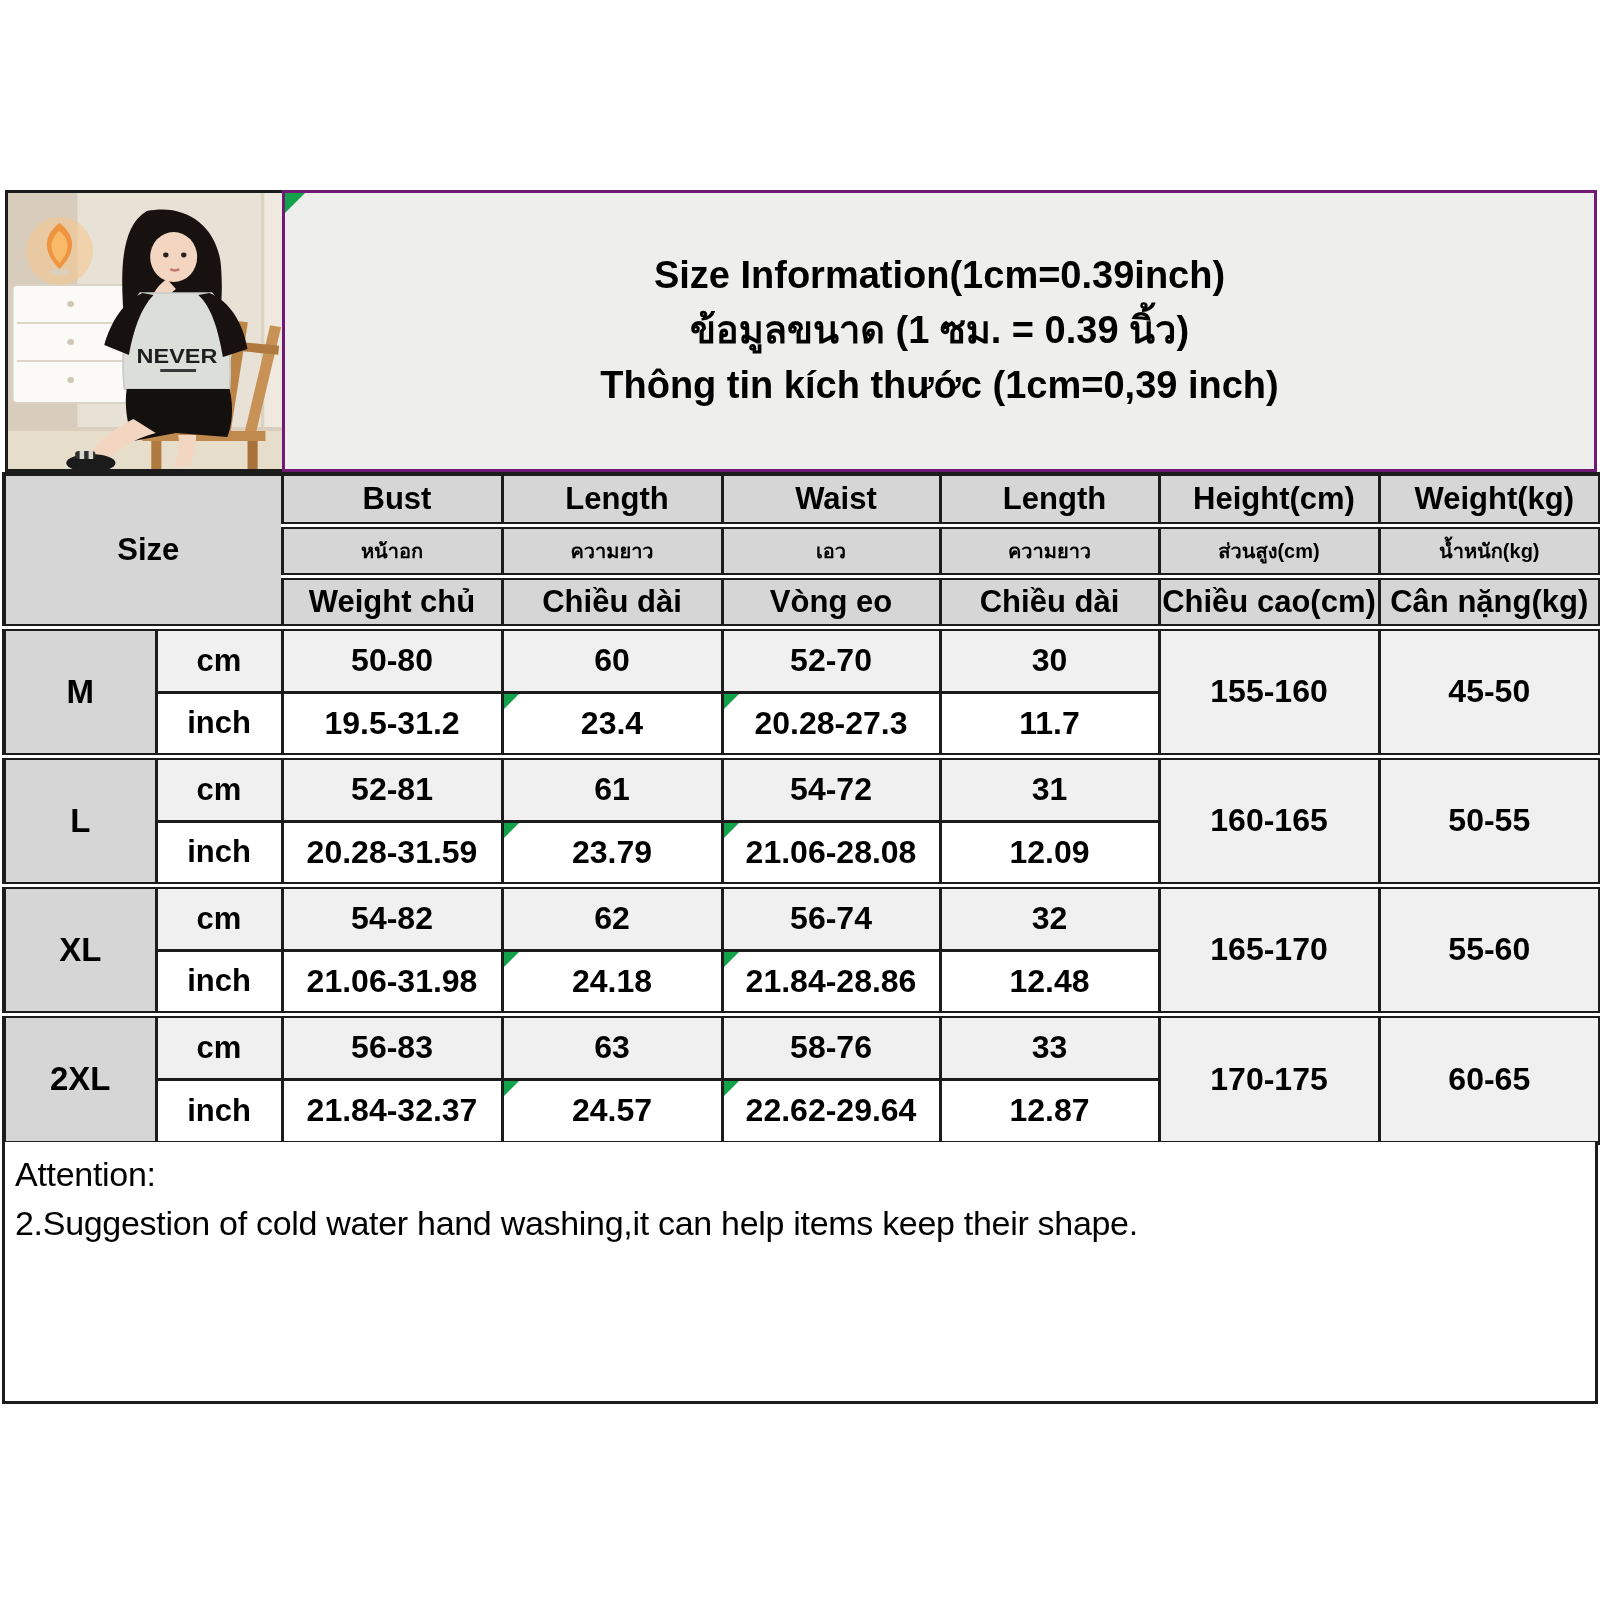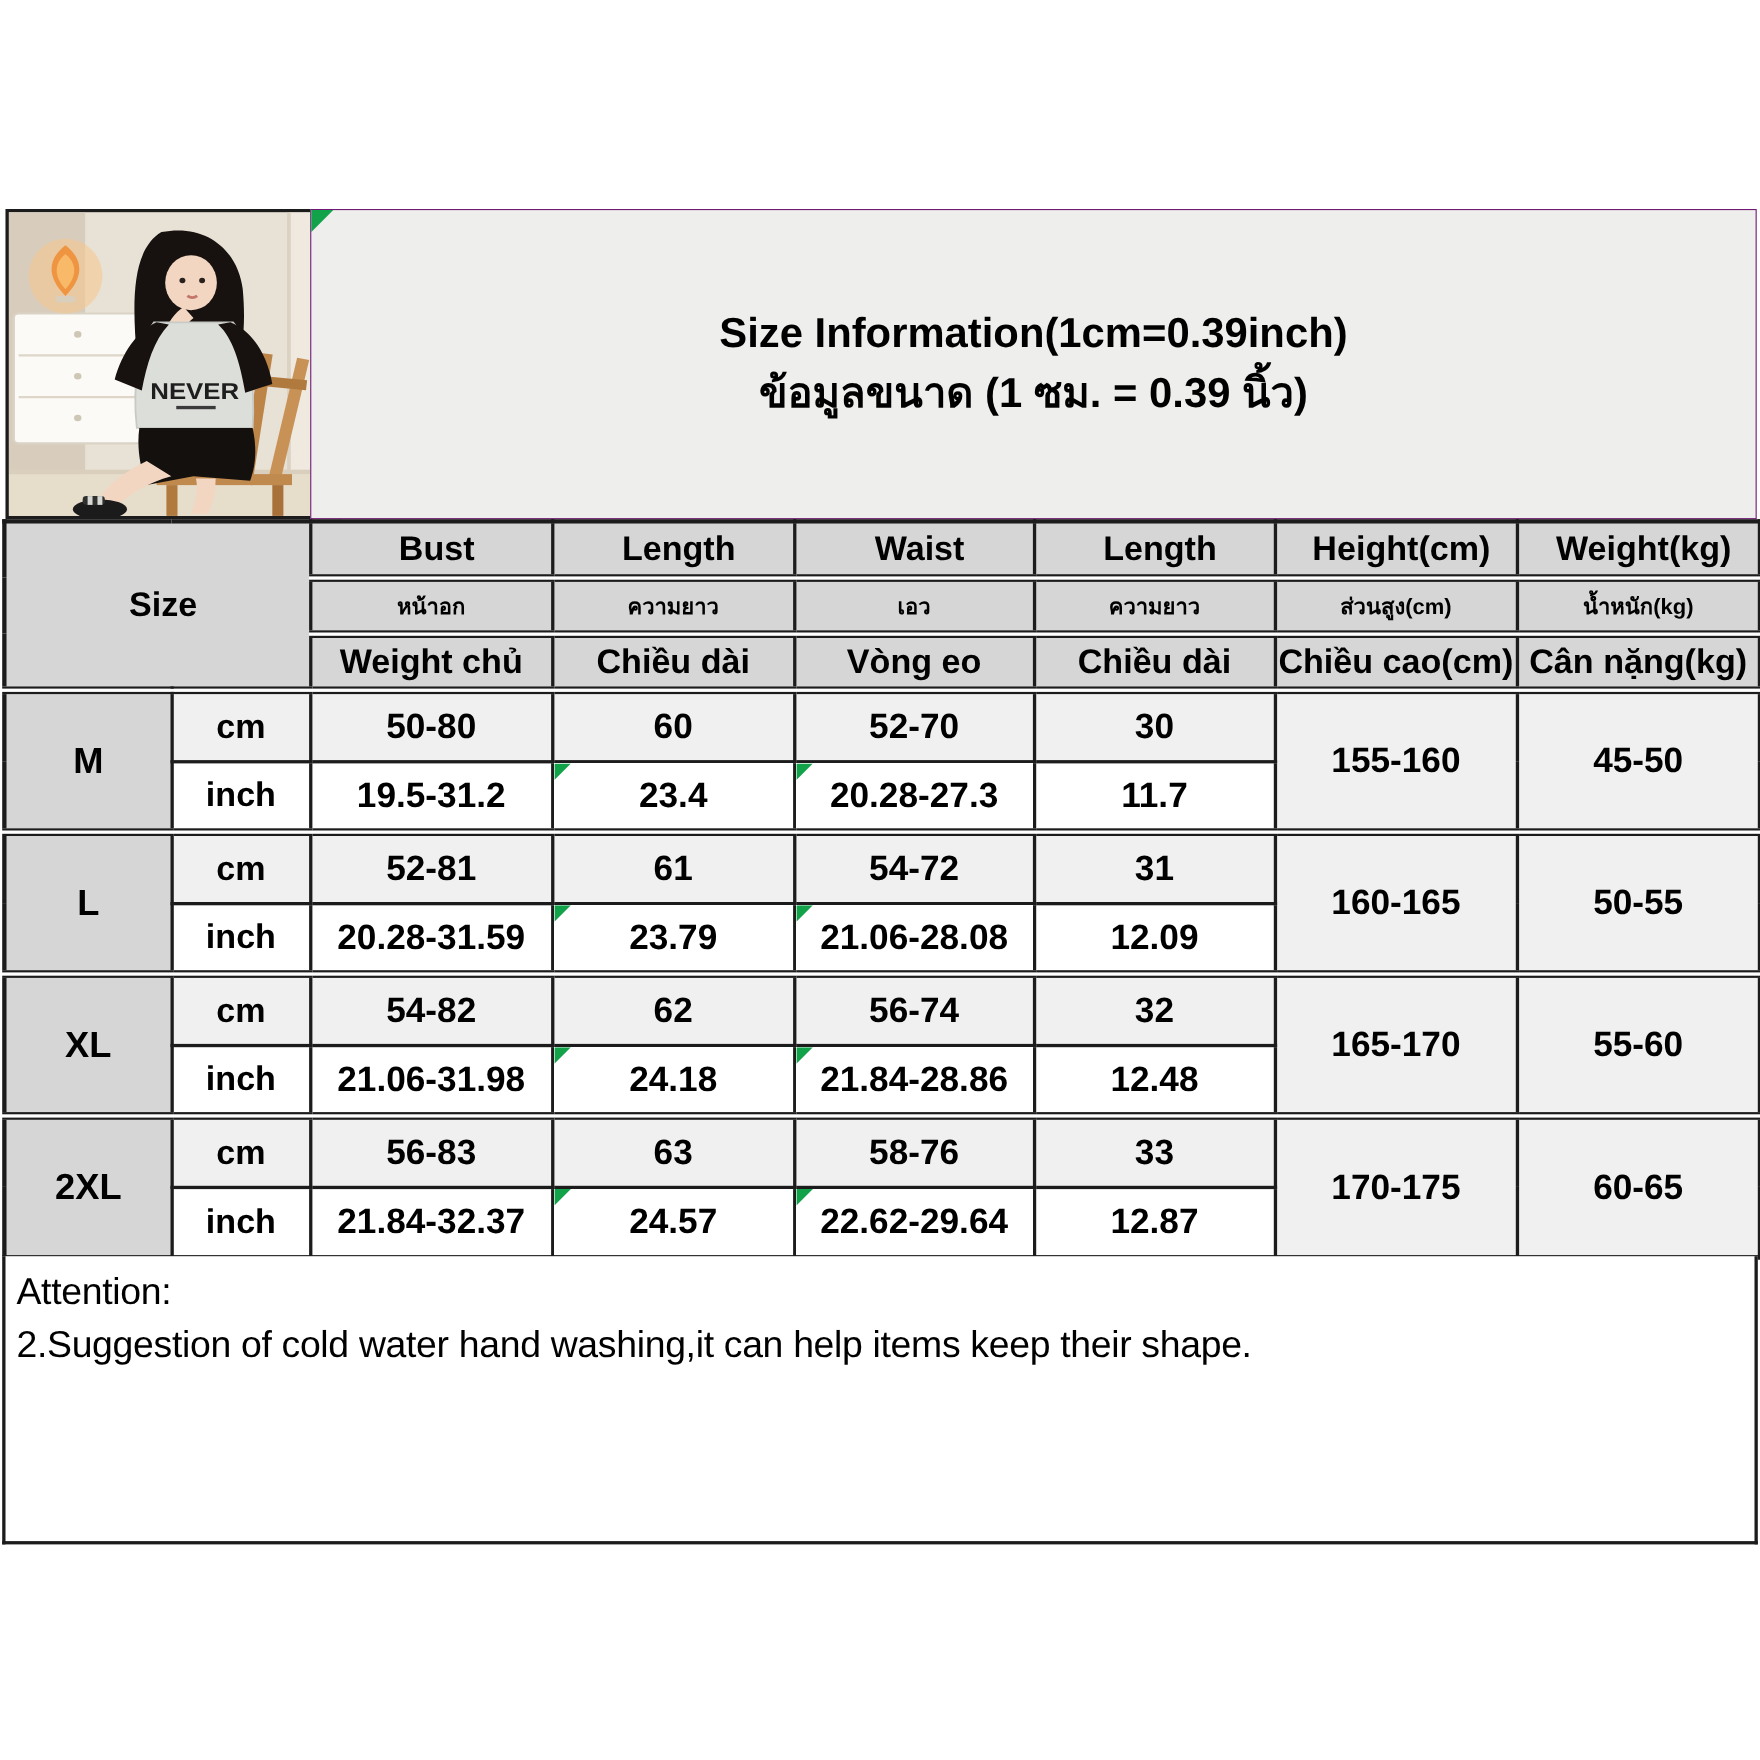--- a/index.html
+++ b/index.html
@@ -7,21 +7,21 @@
        font-family:"Liberation Sans","DejaVu Sans",sans-serif;color:#000;}
   .canvas{position:absolute;inset:0;width:1600px;height:1600px;background:#fff;}
 
   
   .photo-box{position:absolute;left:5px;top:190px;width:306px;height:282px;
              box-sizing:border-box;border:3px solid #1c1c1c;background:#e8e1d5;overflow:hidden;}
   .photo-box svg{display:block;width:100%;height:100%;}
 
   
   .title-box{position:absolute;left:282px;top:190px;width:1315px;height:282px;
-             box-sizing:border-box;border:1px solid #701a75;background:#eeeeec;
+             box-sizing:border-box;border:3px solid #701a75;background:#eeeeec;
              display:flex;flex-direction:column;justify-content:center;align-items:center;gap:13px;}
   .title-line{font-weight:700;font-size:38px;line-height:1.1;white-space:nowrap;}
 
   .corner-flag{position:absolute;top:0;left:0;width:0;height:0;
                border-top:20px solid #12a24a;border-right:20px solid transparent;}
 
   
   table.size-table{position:absolute;left:2px;top:472px;width:1596px;
                    border-collapse:collapse;table-layout:fixed;}
   table.size-table td{border:3px solid #1c1c1c;text-align:center;vertical-align:middle;
@@ -129,20 +129,21 @@
           <rect x="72" y="258" width="4" height="8" fill="#d8d8d4"></rect>
         </g>
       </g>
     </svg>
   </div>
 
   <div class="title-box">
     <span class="corner-flag"></span>
     <div class="title-line">Size Information(1cm=0.39inch)</div>
     <div class="title-line">ข้อมูลขนาด (1 ซม. = 0.39 นิ้ว)</div>
+    <div class="title-line">Thông tin kích thước (1cm=0,39 inch)</div>
   </div>
 
   <table class="size-table">
     <colgroup>
       <col style="width:152px">
         <col style="width:126px">
       <col style="width:220px">
         <col style="width:220px">
         <col style="width:218px">
       <col style="width:219px">

